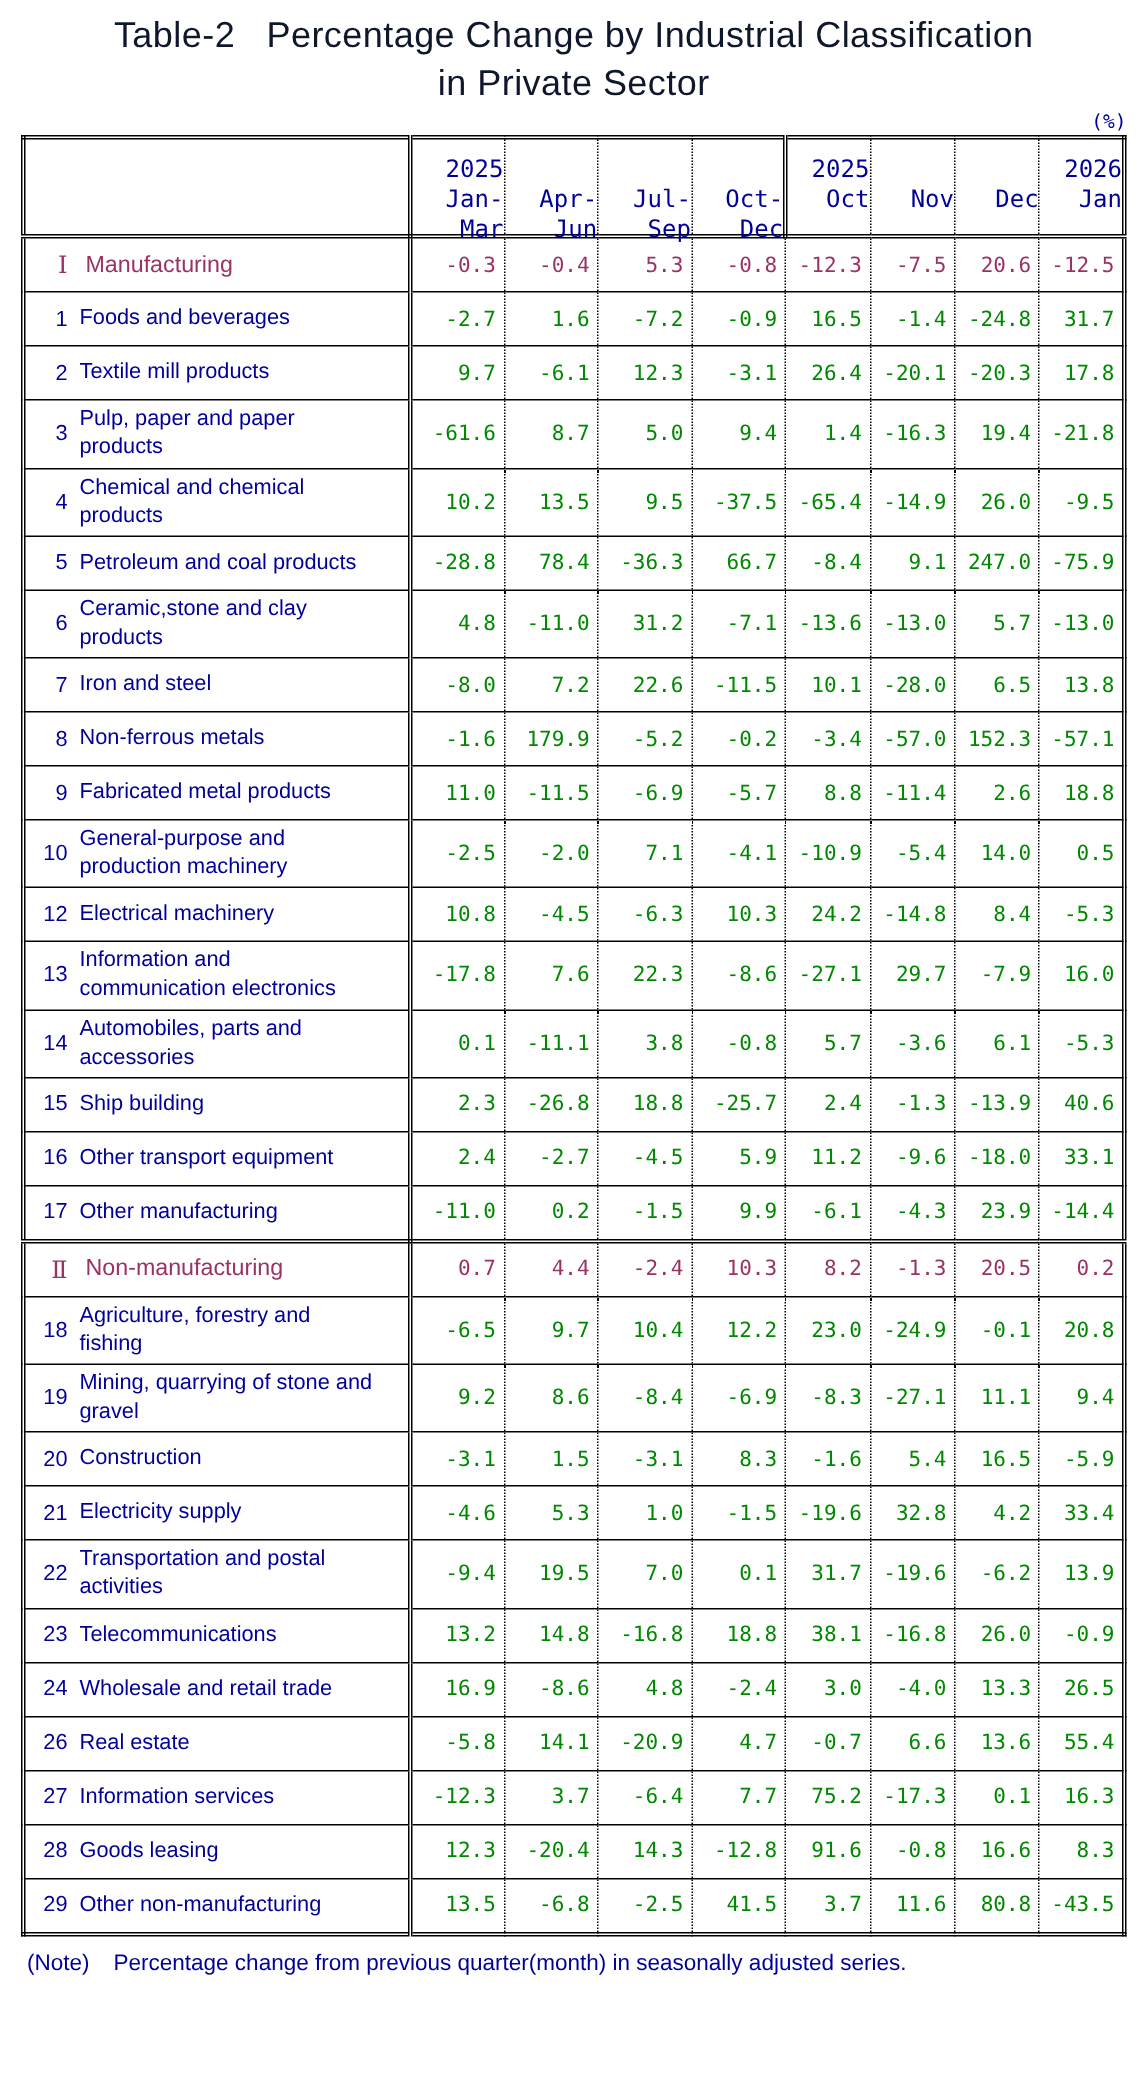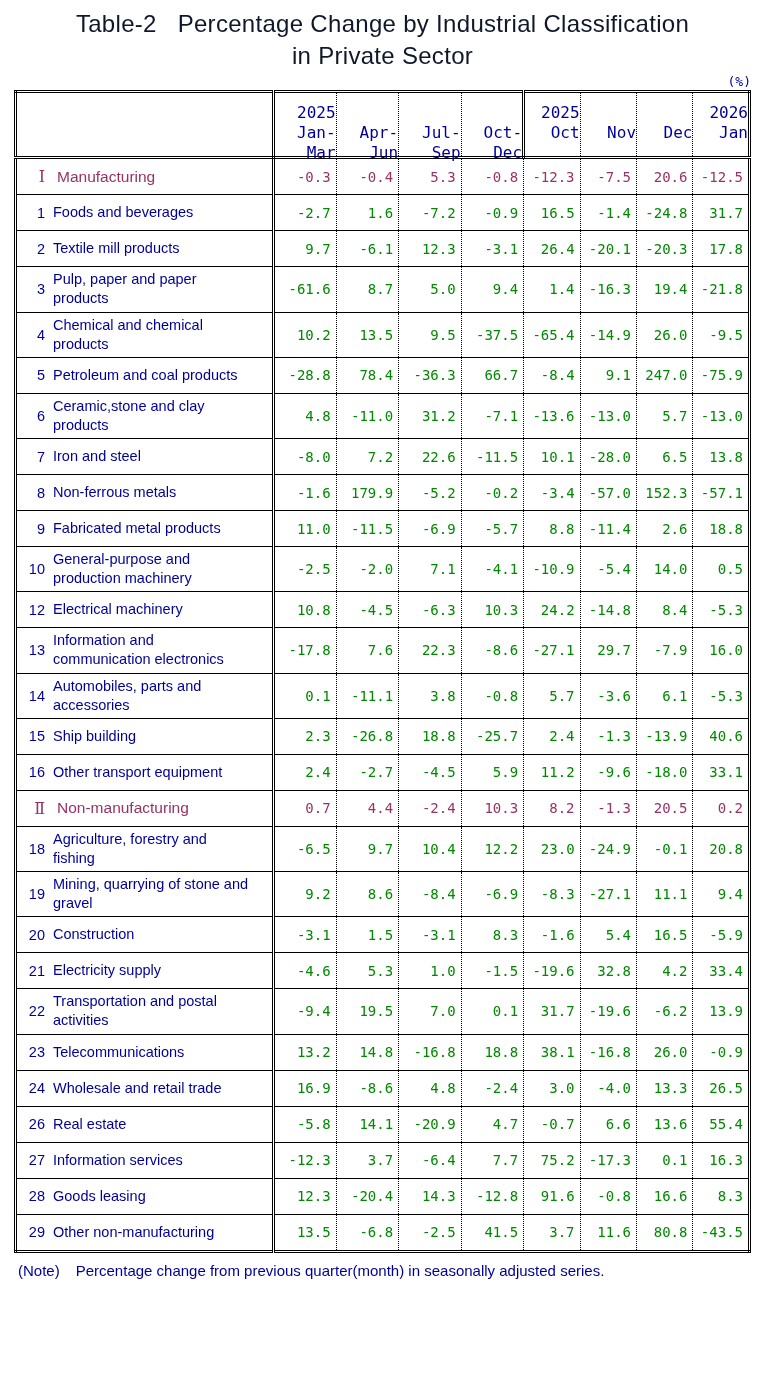--- a/index.html
+++ b/index.html
@@ -390,20 +390,36 @@
           </td>
           <td class="v">2.4</td>
           <td class="v">-2.7</td>
           <td class="v">-4.5</td>
           <td class="v dbl">5.9</td>
           <td class="v">11.2</td>
           <td class="v">-9.6</td>
           <td class="v">-18.0</td>
           <td class="v last">33.1</td>
         </tr>
+        <tr class="pre-section">
+          <td class="label-cell">
+            <div class="cellwrap">
+              <span class="no">17</span>
+              <span class="lbl">Other manufacturing</span>
+            </div>
+          </td>
+          <td class="v">-11.0</td>
+          <td class="v">0.2</td>
+          <td class="v">-1.5</td>
+          <td class="v dbl">9.9</td>
+          <td class="v">-6.1</td>
+          <td class="v">-4.3</td>
+          <td class="v">23.9</td>
+          <td class="v last">-14.4</td>
+        </tr>
         <tr class="section">
           <td class="label-cell">
             <div class="cellwrap">
               <span class="no">Ⅱ</span>
               <span class="lbl">Non-manufacturing</span>
             </div>
           </td>
           <td class="v">0.7</td>
           <td class="v">4.4</td>
           <td class="v">-2.4</td>

